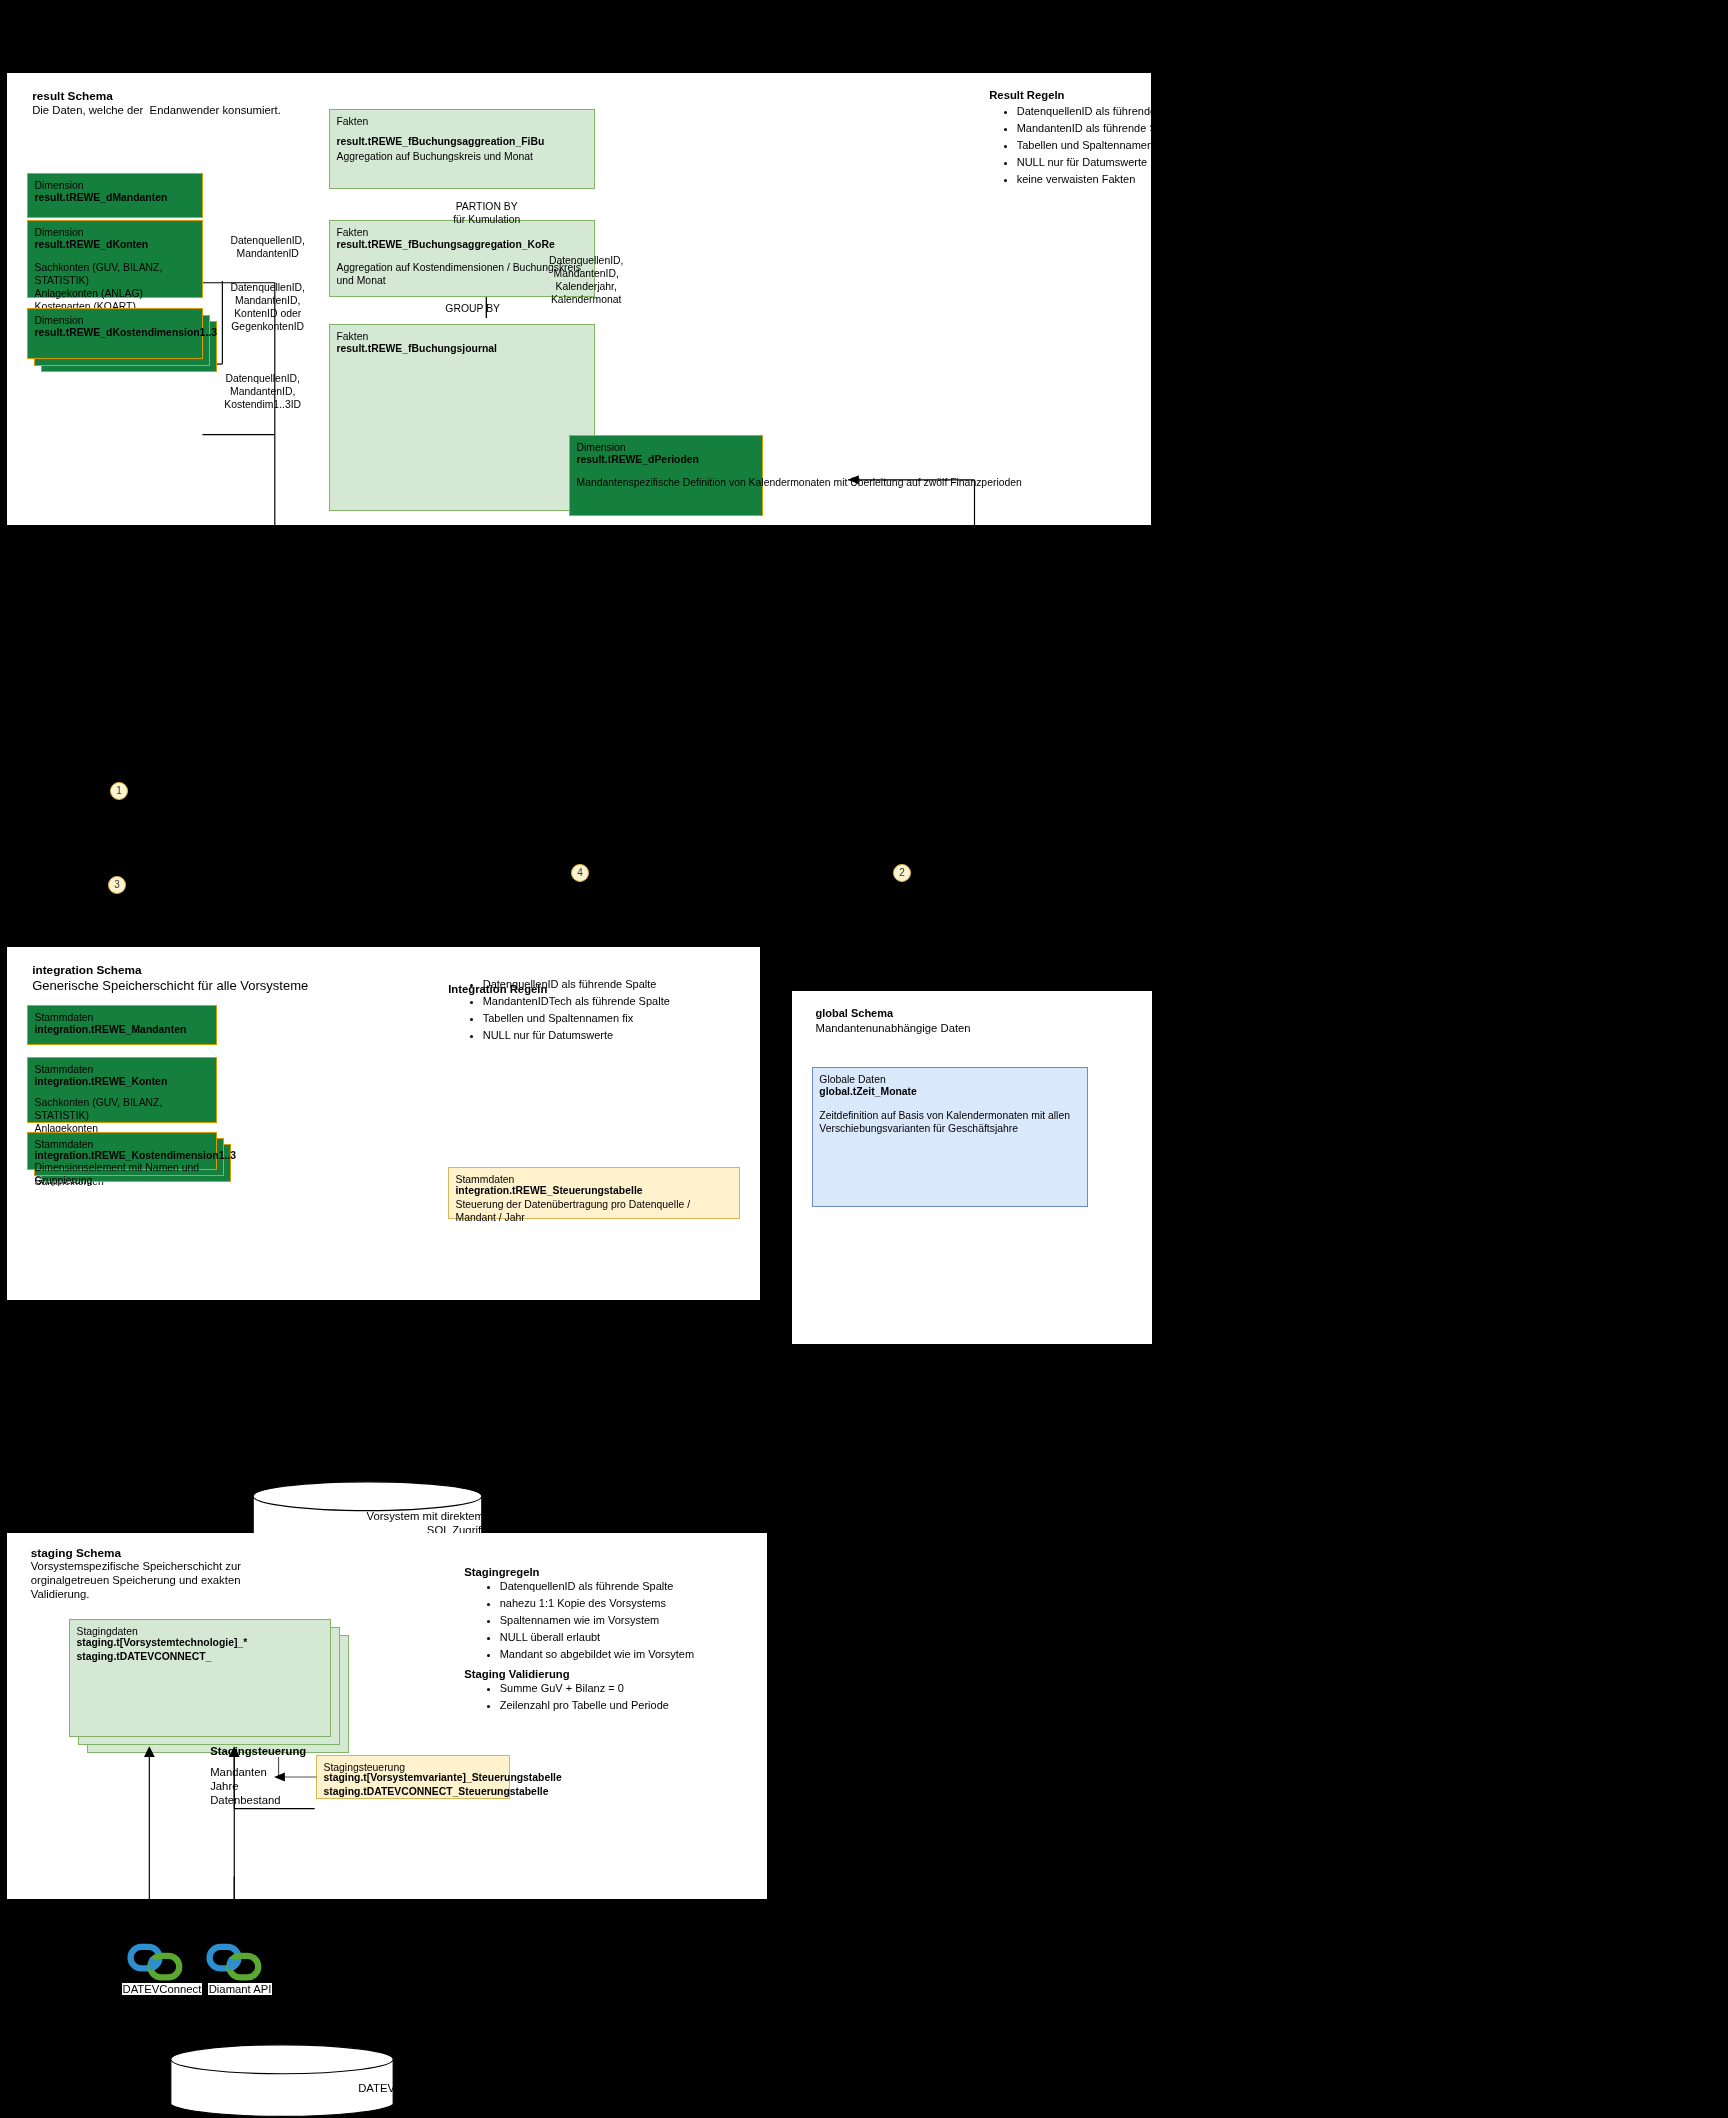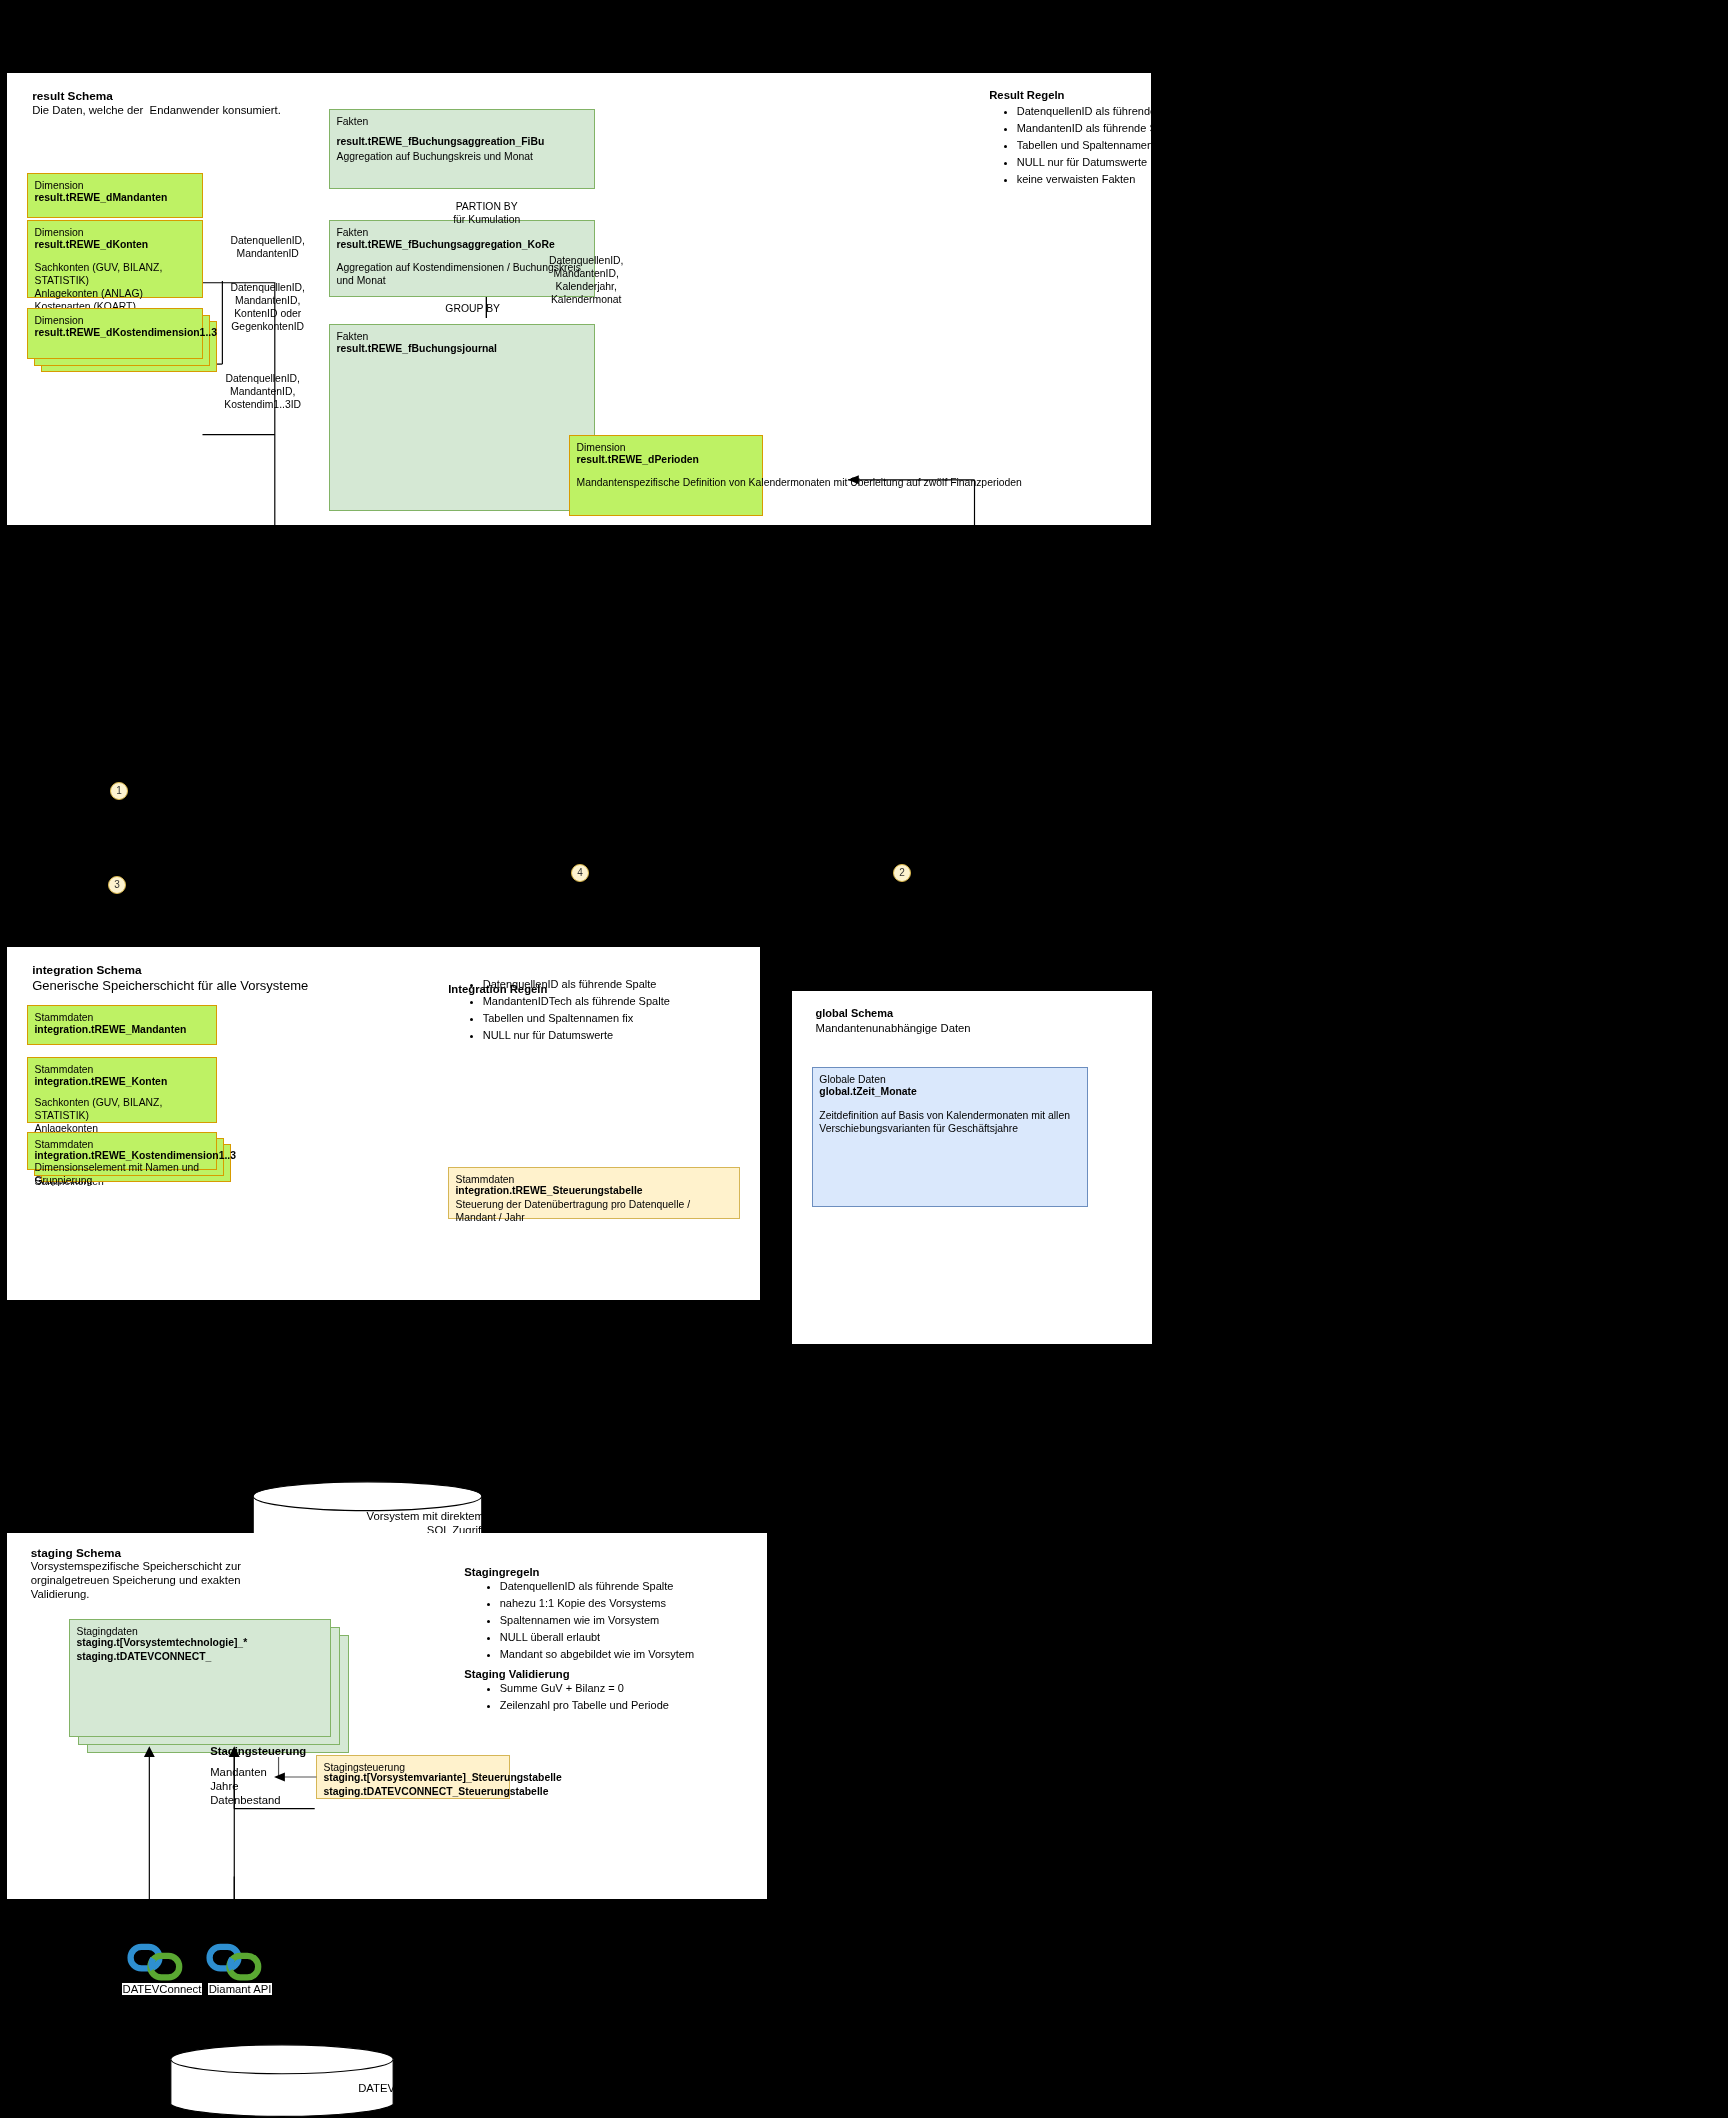--- a/index.html
+++ b/index.html
@@ -1,21 +1,21 @@
 <!DOCTYPE html>
 <html style="font-size:14.5px"><head>
 <meta charset="utf-8">
 <style>
   html,body{margin:0;padding:0;background:#000;}
   body{width:1729px;height:2119px;position:relative;font-family:"Liberation Sans",sans-serif;color:#000;overflow:hidden;}
   .panel{position:absolute;background:#ffffff;}
   .txt{position:absolute;white-space:pre;line-height:1.22;}
   .b{font-weight:bold;}
   .box{position:absolute;box-sizing:border-box;text-decoration:underline;}
-  .orange{background:#bef264;border:1.4px solid #d79b00;}
+  .orange{background:#15803d;border:1.4px solid #d79b00;}
   .green{background:#d5e8d4;border:1.4px solid #82b366;}
   .blue{background:#dae8fc;border:1.4px solid #6c8ebf;}
   .yellow{background:#fff2cc;border:1.4px solid #d6b656;}
   .boxtext{position:absolute;left:6.3px;top:4.5px;right:3.6px;line-height:1.26;white-space:pre-line;}
   .lbl{position:absolute;white-space:pre;text-align:center;line-height:1.25;}
   .bullets{position:absolute;margin:0;padding:0 0 0 23.5px;line-height:1.55;}
   .bullets li{list-style:disc;}
   .marker{position:absolute;width:16.3px;height:16.3px;border-radius:50%;background:#fdf3cf;border:0.9px solid #d9b64a;
           font-size:10px;line-height:15.4px;text-align:center;color:#333;}
   svg{position:absolute;left:0;top:0;overflow:visible;}

